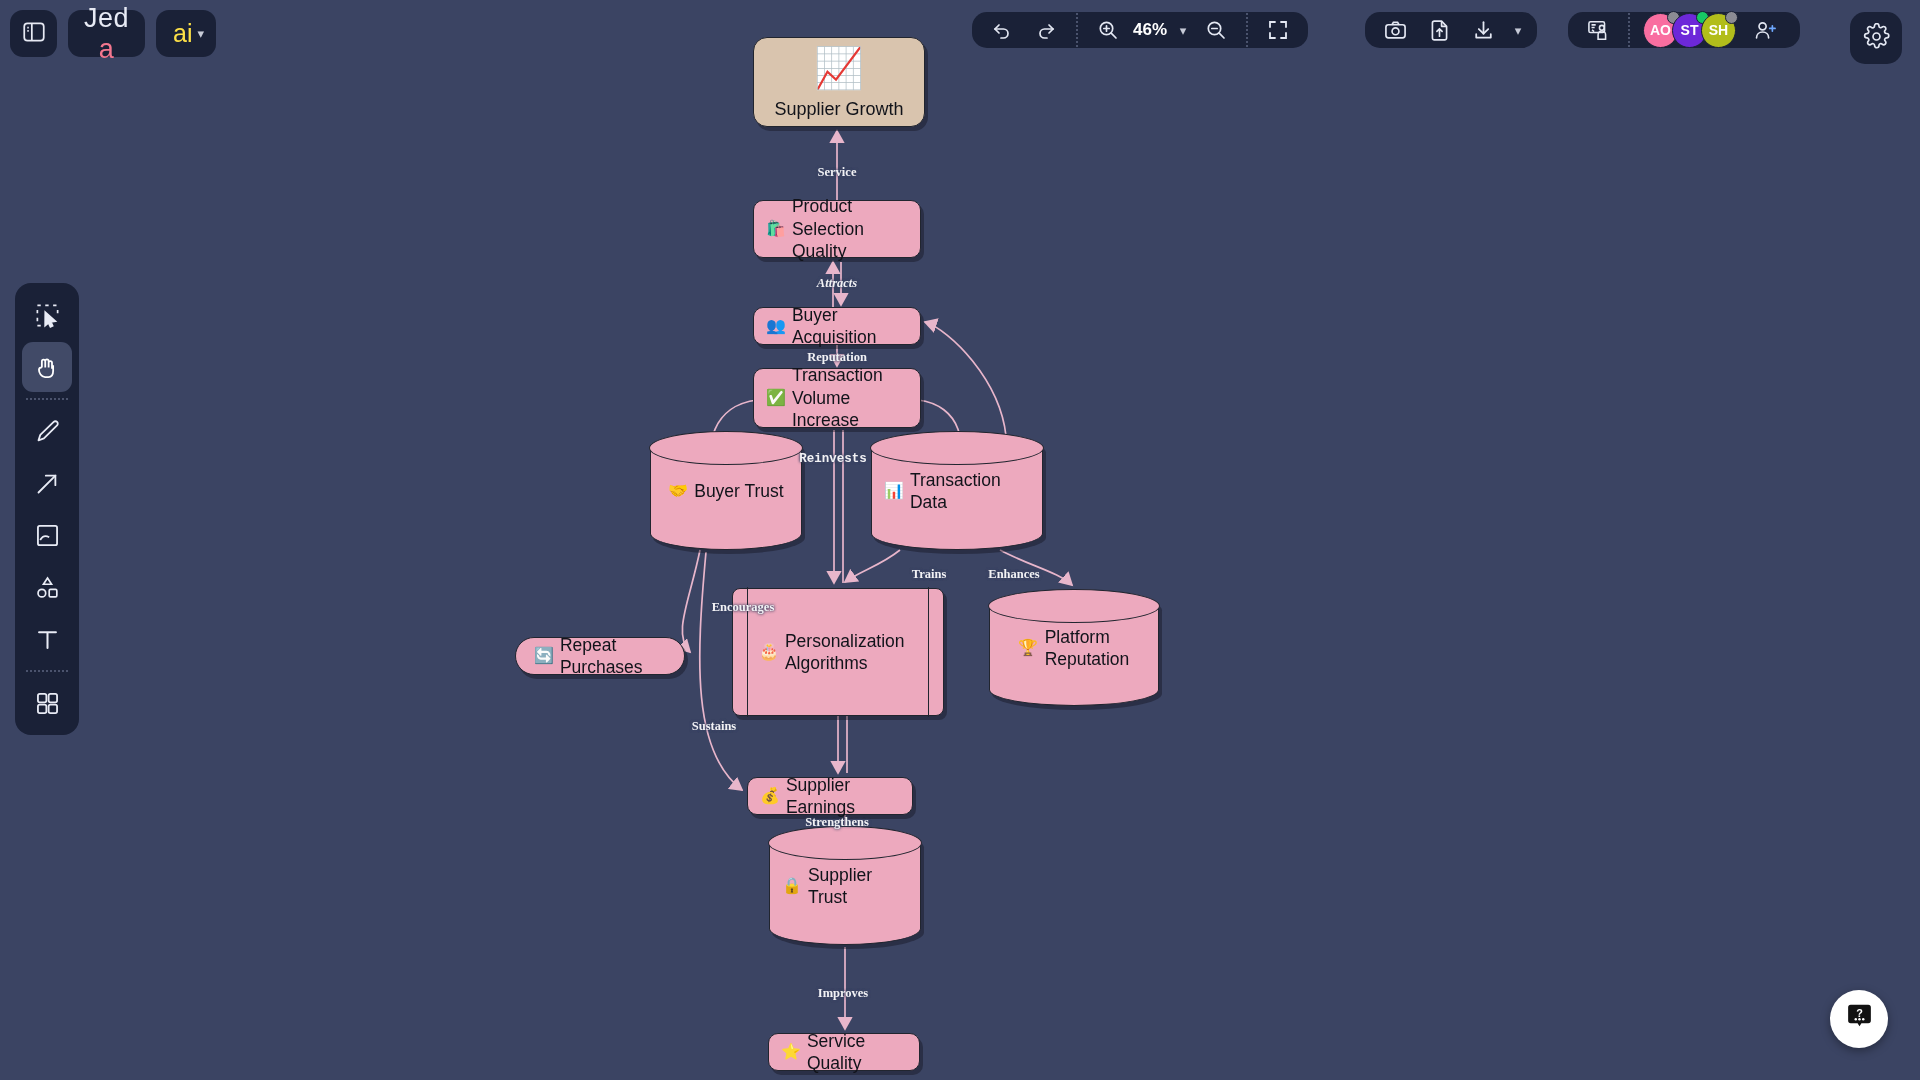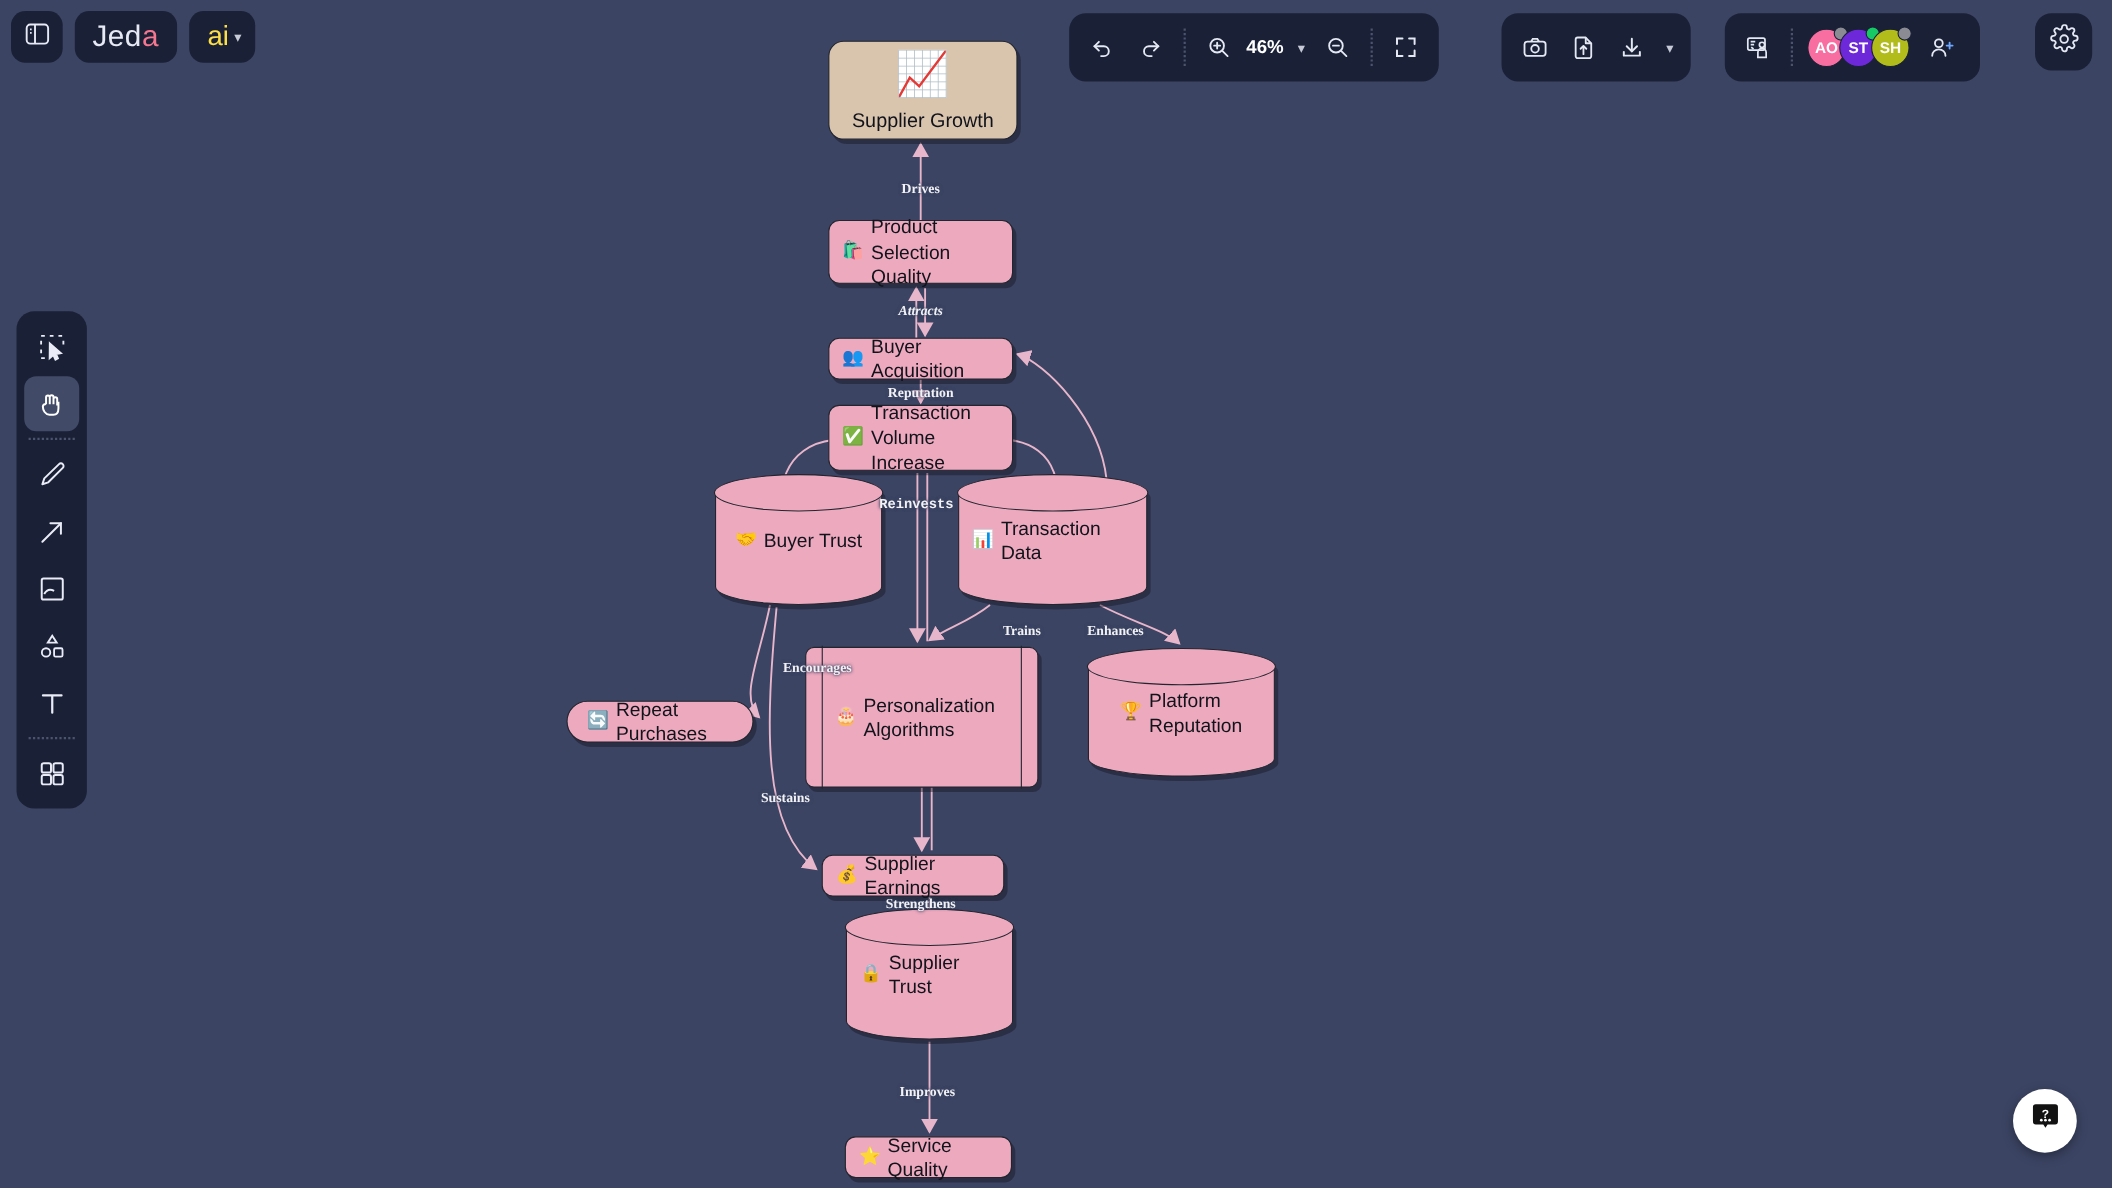--- a/index.html
+++ b/index.html
@@ -75,21 +75,21 @@
   }
 
   
   .tl-group { position: absolute; top: 10px; left: 10px; display: flex; gap: 11px; align-items: center; }
   .pill-btn {
     background: #1a2137; border-radius: 13px; height: 47px;
     display: flex; align-items: center; justify-content: center;
     color: #e7eaf4; cursor: pointer;
   }
   .pill-sq { width: 47px; }
-  .brand { padding: 0 16px; font-size: 27px; letter-spacing: .5px; }
+  .brand { padding: 0 16px; font-size: 27px; letter-spacing: .5px; flex-direction: column; }
   .brand .pink { color: #f4778f; }
   .ai-btn { padding: 0 12px 0 14px; font-size: 25px; gap: 3px; }
   .ai-btn .pink { color: #fde047; }
   .chev { font-size: 13px; opacity: .85; margin-left: 2px; }
 
   
   #left-tools {
     position: absolute; left: 15px; top: 283px; width: 64px;
     background: #1a2137; border-radius: 16px; padding: 7px 0;
     display: flex; flex-direction: column; align-items: center; gap: 2px;
@@ -98,21 +98,21 @@
     width: 50px; height: 50px; border-radius: 11px;
     display: flex; align-items: center; justify-content: center;
     color: #e9ecf6; cursor: pointer;
   }
   .tool.active { background: #414a67; }
   .tdiv { width: 42px; height: 0; border-top: 2px dotted #4b536d; margin: 4px 0; }
 
   
   .tbar {
     position: absolute; top: 12px;
-    background: #1a2137; border-radius: 15px; height: 62px;
+    background: #1a2137; border-radius: 15px; height: 36px;
     display: flex; align-items: center; padding: 0 9px; gap: 2px;
   }
   .tbtn {
     min-width: 42px; height: 42px; border-radius: 9px;
     display: flex; align-items: center; justify-content: center;
     color: #e4e8f3; cursor: pointer; padding: 0 5px;
   }
   .vsep { width: 0; height: 34px; border-left: 2px dotted #4b536d; margin: 0 7px; }
   .zoomval { color: #fff; font-size: 17px; font-weight: 700; padding: 0 2px; }
 
@@ -243,21 +243,21 @@
             <span class="emoji">🔒</span>
             <span class="ntext">Supplier Trust</span>
           </span>
         </div>
         <div class="node n-round" style="left: 768px; top: 1033px; width: 152px; height: 38px;">
           <span class="emoji">⭐</span>
           <span class="ntext">Service Quality</span>
         </div>
       </div>
     <div id="edge-labels">
-        <div class="edge-label" style="left: 837px; top: 172px;">Drives</div>
+        <div class="edge-label" style="left: 837px; top: 172px;">Service</div>
         <div class="edge-label" style="left: 837px; top: 283px; font-style: italic;">Attracts</div>
         <div class="edge-label" style="left: 837px; top: 357px;">Reputation</div>
         <div class="edge-label" style="left: 833px; top: 459px; font-family: Liberation Mono, monospace;">Reinvests</div>
         <div class="edge-label" style="left: 929px; top: 574px;">Trains</div>
         <div class="edge-label" style="left: 1014px; top: 574px;">Enhances</div>
         <div class="edge-label" style="left: 703px; top: 607px; margin-left: 40px;">Encourages</div>
         <div class="edge-label" style="left: 714px; top: 726px;">Sustains</div>
         <div class="edge-label" style="left: 837px; top: 822px;">Strengthens</div>
         <div class="edge-label" style="left: 843px; top: 993px;">Improves</div>
       </div>

